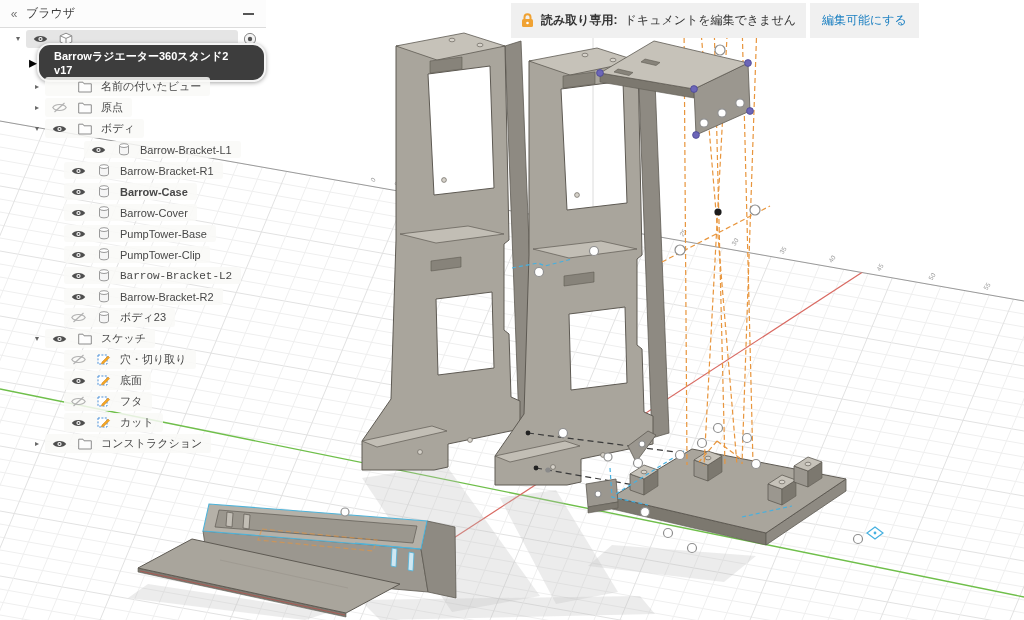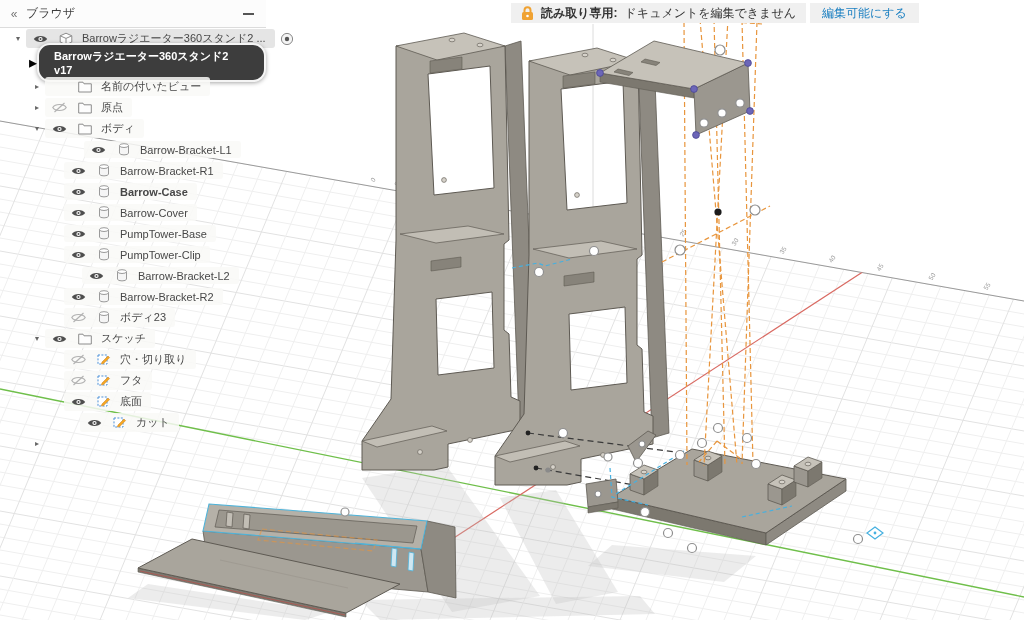--- a/index.html
+++ b/index.html
@@ -52,21 +52,21 @@
     background:rgba(249,249,247,.85);border-radius:3px;padding:2px 9px 2px 4px}
   .row.selected .pill{background:#e5e5e5;flex:1;margin-right:5px}
   .radio{flex:0 0 16px;margin-right:7px;display:flex;align-items:center}
   .trow{height:27px;display:flex;align-items:center}
   .tip{background:#3d3d3d;color:#fff;font-weight:bold;font-size:11px;
     padding:4px 15px;border-radius:13px;border:2px solid rgba(255,255,255,.95);
     box-shadow:0 1px 4px rgba(0,0,0,.35)}
 
   
   #banner{position:absolute;left:511px;top:3px;display:flex;gap:4px;z-index:7;font-size:12px}
-  .seg{background:#f0f0f0;height:20px;display:flex;align-items:center;gap:7px;
+  .seg{background:#f0f0f0;height:35px;display:flex;align-items:center;gap:7px;
        padding:0 10px;color:#333}
   .ro{font-weight:bold}
   .action{color:var(--blue);padding:0 12px;cursor:pointer}
 </style>
 </head>
 <body>
 
 <svg id="vp" xmlns="http://www.w3.org/2000/svg">
   <defs>
     <clipPath id="ground">
@@ -370,21 +370,20 @@
             <circle cx="7.5" cy="5" r="2.1" fill="#fff"></circle>
             <circle cx="7.5" cy="5" r="1" fill="#4e4e4e"></circle>
           </svg>
         </span>
         <span class="ibox">
           <svg width="14" height="14" viewBox="0 0 14 14">
             <path d="M7,1.2 L12.8,3.8 L12.8,10 L7,12.8 L1.2,10 L1.2,3.8 Z" fill="#fdfdfd" stroke="#8c8c8c"></path>
             <path d="M1.2,3.8 L7,6.4 L12.8,3.8 M7,6.4 V12.8" fill="none" stroke="#8c8c8c"></path>
           </svg>
         </span>
-        <span>Barrowラジエーター360スタンド2 ...</span>
       </span>
       <span class="radio">
         <svg width="14" height="14" viewBox="0 0 14 14">
           <circle cx="7" cy="7" r="5.6" fill="#f4f4f4" stroke="#8a8a8a"></circle>
           <circle cx="7" cy="7" r="2.2" fill="#555"></circle>
         </svg>
       </span>
     </div>
     <div class="trow" style="padding-left: 29px;">
       <span class="caret">▸</span>
@@ -544,21 +543,21 @@
         </span>
         <span class="ibox">
           <svg width="12" height="13" viewBox="0 0 12 13">
             <path d="M1.5,2.6 V10 A4.5,1.9 0 0 0 10.5,10 V2.6" fill="#f5f5f5" stroke="#9a9a9a"></path>
             <ellipse cx="6" cy="2.6" rx="4.5" ry="1.9" fill="#fff" stroke="#9a9a9a"></ellipse>
           </svg>
         </span>
         <span>PumpTower-Clip</span>
       </span>
     </div>
-    <div class="row" style="padding-left: 66px;">
+    <div class="row" style="padding-left: 48px; font-family: Liberation Mono, monospace;">
       <span class="caret"></span>
       <span class="pill">
         <span class="ebox">
           <svg width="15" height="10" viewBox="0 0 15 10">
             <path d="M.8,5 C3.2,1 11.8,1 14.2,5 C11.8,9 3.2,9 .8,5 Z" fill="#4e4e4e"></path>
             <circle cx="7.5" cy="5" r="2.1" fill="#fff"></circle>
             <circle cx="7.5" cy="5" r="1" fill="#4e4e4e"></circle>
           </svg>
         </span>
         <span class="ibox">
@@ -640,20 +639,39 @@
             <path d="M5,9 L11,3 L12.6,4.6 L6.6,10.6 L4.4,11 Z" fill="#f5a623" stroke="#c77f1a" stroke-width=".5"></path>
           </svg>
         </span>
         <span>穴・切り取り</span>
       </span>
     </div>
     <div class="row" style="padding-left: 48px;">
       <span class="caret"></span>
       <span class="pill">
         <span class="ebox">
+          <svg width="15" height="10" viewBox="0 0 15 10">
+            <path d="M.8,5 C3.2,1 11.8,1 14.2,5 C11.8,9 3.2,9 .8,5 Z" fill="#4e4e4e"></path>
+            <circle cx="7.5" cy="5" r="2.1" fill="#fff"></circle>
+            <circle cx="7.5" cy="5" r="1" fill="#4e4e4e"></circle>
+          </svg>
+        </span>
+        <span class="ibox">
+          <svg width="14" height="14" viewBox="0 0 14 14">
+            <rect x="1" y="2" width="9" height="9" fill="#fff" stroke="#4a90d9" stroke-dasharray="2 1.4"></rect>
+            <path d="M5,9 L11,3 L12.6,4.6 L6.6,10.6 L4.4,11 Z" fill="#f5a623" stroke="#c77f1a" stroke-width=".5"></path>
+          </svg>
+        </span>
+        <span>底面</span>
+      </span>
+    </div>
+    <div class="row" style="padding-left: 48px;">
+      <span class="caret"></span>
+      <span class="pill">
+        <span class="ebox">
           <svg width="15" height="11" viewBox="0 0 15 11">
             <path d="M.8,5.5 C3.2,1.5 11.8,1.5 14.2,5.5 C11.8,9.5 3.2,9.5 .8,5.5 Z" fill="none" stroke="#b2b2b2" stroke-width="1.2"></path>
             <line x1="2.5" y1="10" x2="12.5" y2="1" stroke="#b2b2b2" stroke-width="1.2"></line>
           </svg>
         </span>
         <span class="ibox">
           <svg width="14" height="14" viewBox="0 0 14 14">
             <rect x="1" y="2" width="9" height="9" fill="#fff" stroke="#4a90d9" stroke-dasharray="2 1.4"></rect>
             <path d="M5,9 L11,3 L12.6,4.6 L6.6,10.6 L4.4,11 Z" fill="#f5a623" stroke="#c77f1a" stroke-width=".5"></path>
           </svg>
@@ -670,44 +688,40 @@
             <circle cx="7.5" cy="5" r="2.1" fill="#fff"></circle>
             <circle cx="7.5" cy="5" r="1" fill="#4e4e4e"></circle>
           </svg>
         </span>
         <span class="ibox">
           <svg width="14" height="14" viewBox="0 0 14 14">
             <rect x="1" y="2" width="9" height="9" fill="#fff" stroke="#4a90d9" stroke-dasharray="2 1.4"></rect>
             <path d="M5,9 L11,3 L12.6,4.6 L6.6,10.6 L4.4,11 Z" fill="#f5a623" stroke="#c77f1a" stroke-width=".5"></path>
           </svg>
         </span>
-        <span>底面</span>
-      </span>
-    </div>
-    <div class="row" style="padding-left: 64px;">
-      <span class="caret"></span>
-      <span class="pill">
-        <span class="ebox">
-          <svg width="15" height="10" viewBox="0 0 15 10">
-            <path d="M.8,5 C3.2,1 11.8,1 14.2,5 C11.8,9 3.2,9 .8,5 Z" fill="#4e4e4e"></path>
-            <circle cx="7.5" cy="5" r="2.1" fill="#fff"></circle>
-            <circle cx="7.5" cy="5" r="1" fill="#4e4e4e"></circle>
-          </svg>
-        </span>
-        <span class="ibox">
-          <svg width="14" height="14" viewBox="0 0 14 14">
-            <rect x="1" y="2" width="9" height="9" fill="#fff" stroke="#4a90d9" stroke-dasharray="2 1.4"></rect>
-            <path d="M5,9 L11,3 L12.6,4.6 L6.6,10.6 L4.4,11 Z" fill="#f5a623" stroke="#c77f1a" stroke-width=".5"></path>
-          </svg>
-        </span>
         <span>カット</span>
       </span>
     </div>
     <div class="row" style="padding-left: 29px;">
       <span class="caret">▸</span>
+      <span class="pill">
+        <span class="ebox">
+          <svg width="15" height="10" viewBox="0 0 15 10">
+            <path d="M.8,5 C3.2,1 11.8,1 14.2,5 C11.8,9 3.2,9 .8,5 Z" fill="#4e4e4e"></path>
+            <circle cx="7.5" cy="5" r="2.1" fill="#fff"></circle>
+            <circle cx="7.5" cy="5" r="1" fill="#4e4e4e"></circle>
+          </svg>
+        </span>
+        <span class="ibox">
+          <svg width="14" height="12" viewBox="0 0 14 12">
+            <path d="M.7,1.2 H5 L6,2.8 H13.3 V11 H.7 Z" fill="#fdfdfd" stroke="#8c8c8c"></path>
+          </svg>
+        </span>
+        <span>コンストラクション</span>
+      </span>
     </div>
   </div>
 
 <div id="banner">
   <div class="seg">
     <svg width="13" height="15" viewBox="0 0 13 15">
       <rect x="1" y="6" width="11" height="8" rx="1.5" fill="var(--lock)"></rect>
       <path d="M3.5,6 V4.2 a3,3 0 0 1 6,0 V6" fill="none" stroke="var(--lock)" stroke-width="2"></path>
       <circle cx="6.5" cy="10" r="1.3" fill="#fff"></circle>
     </svg>

